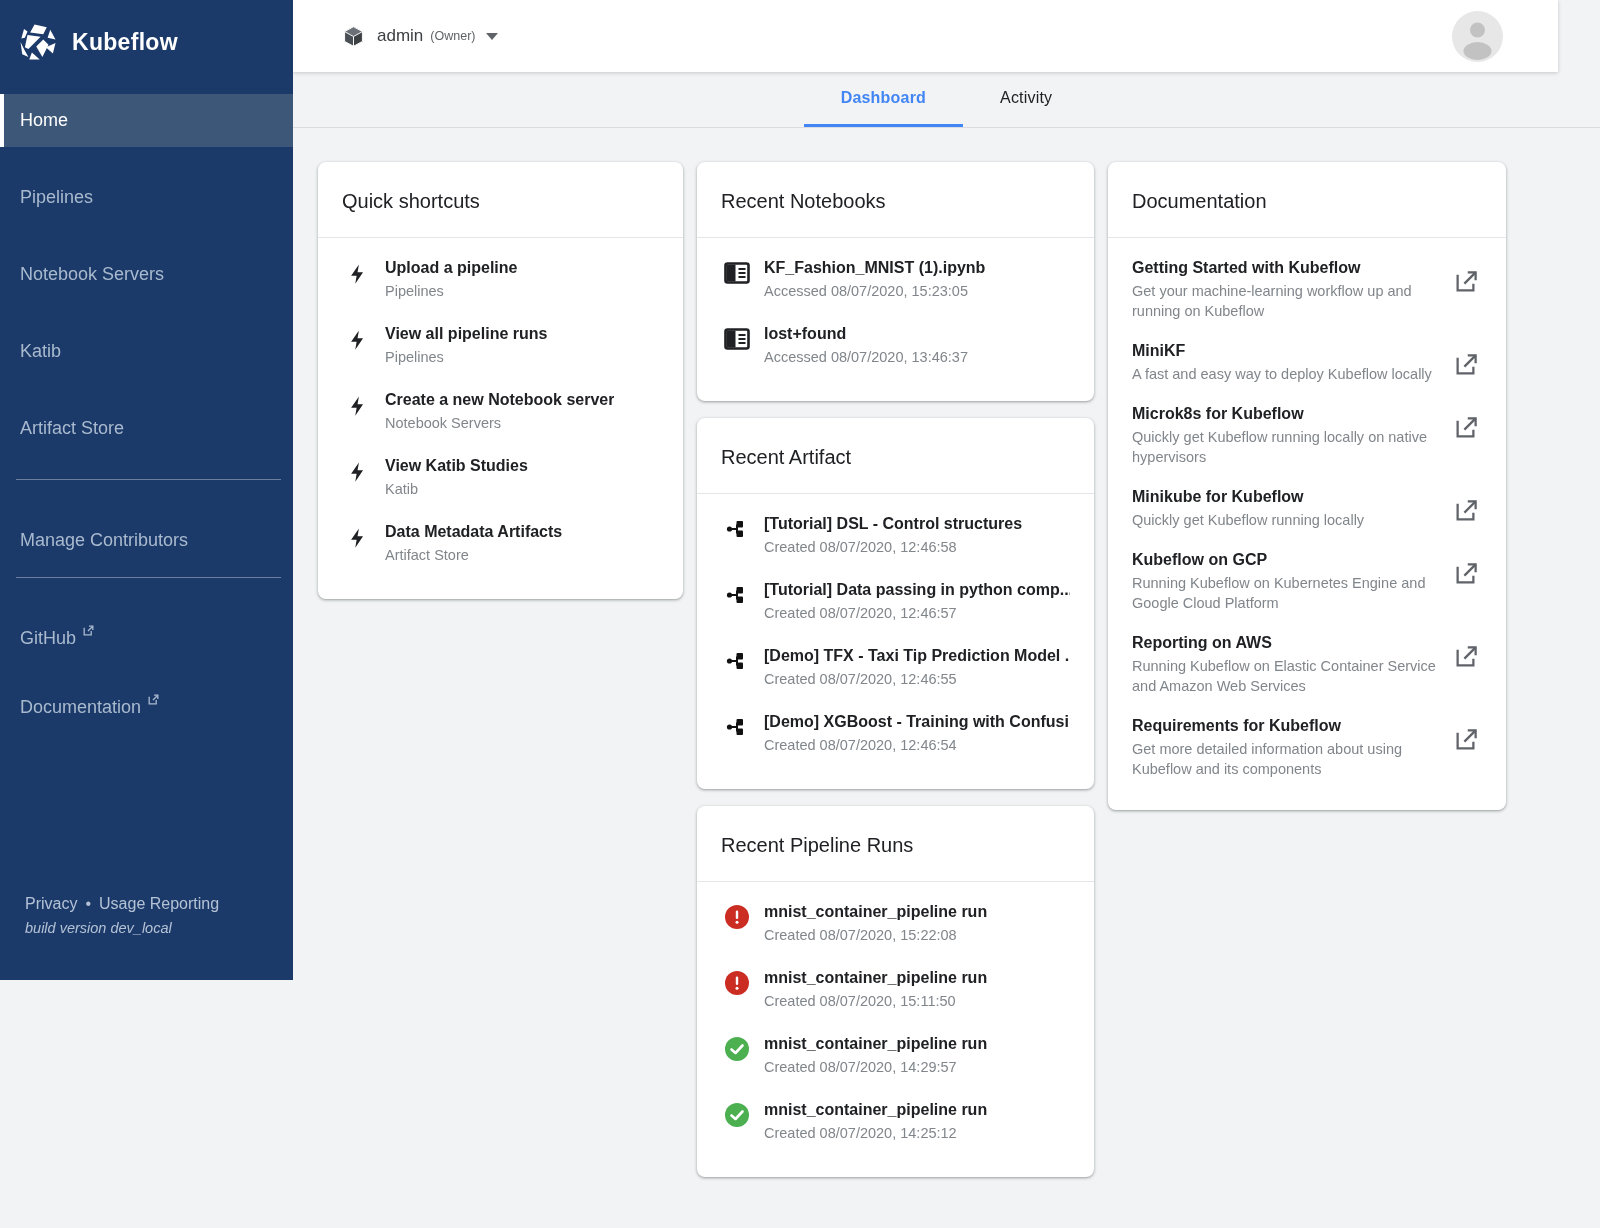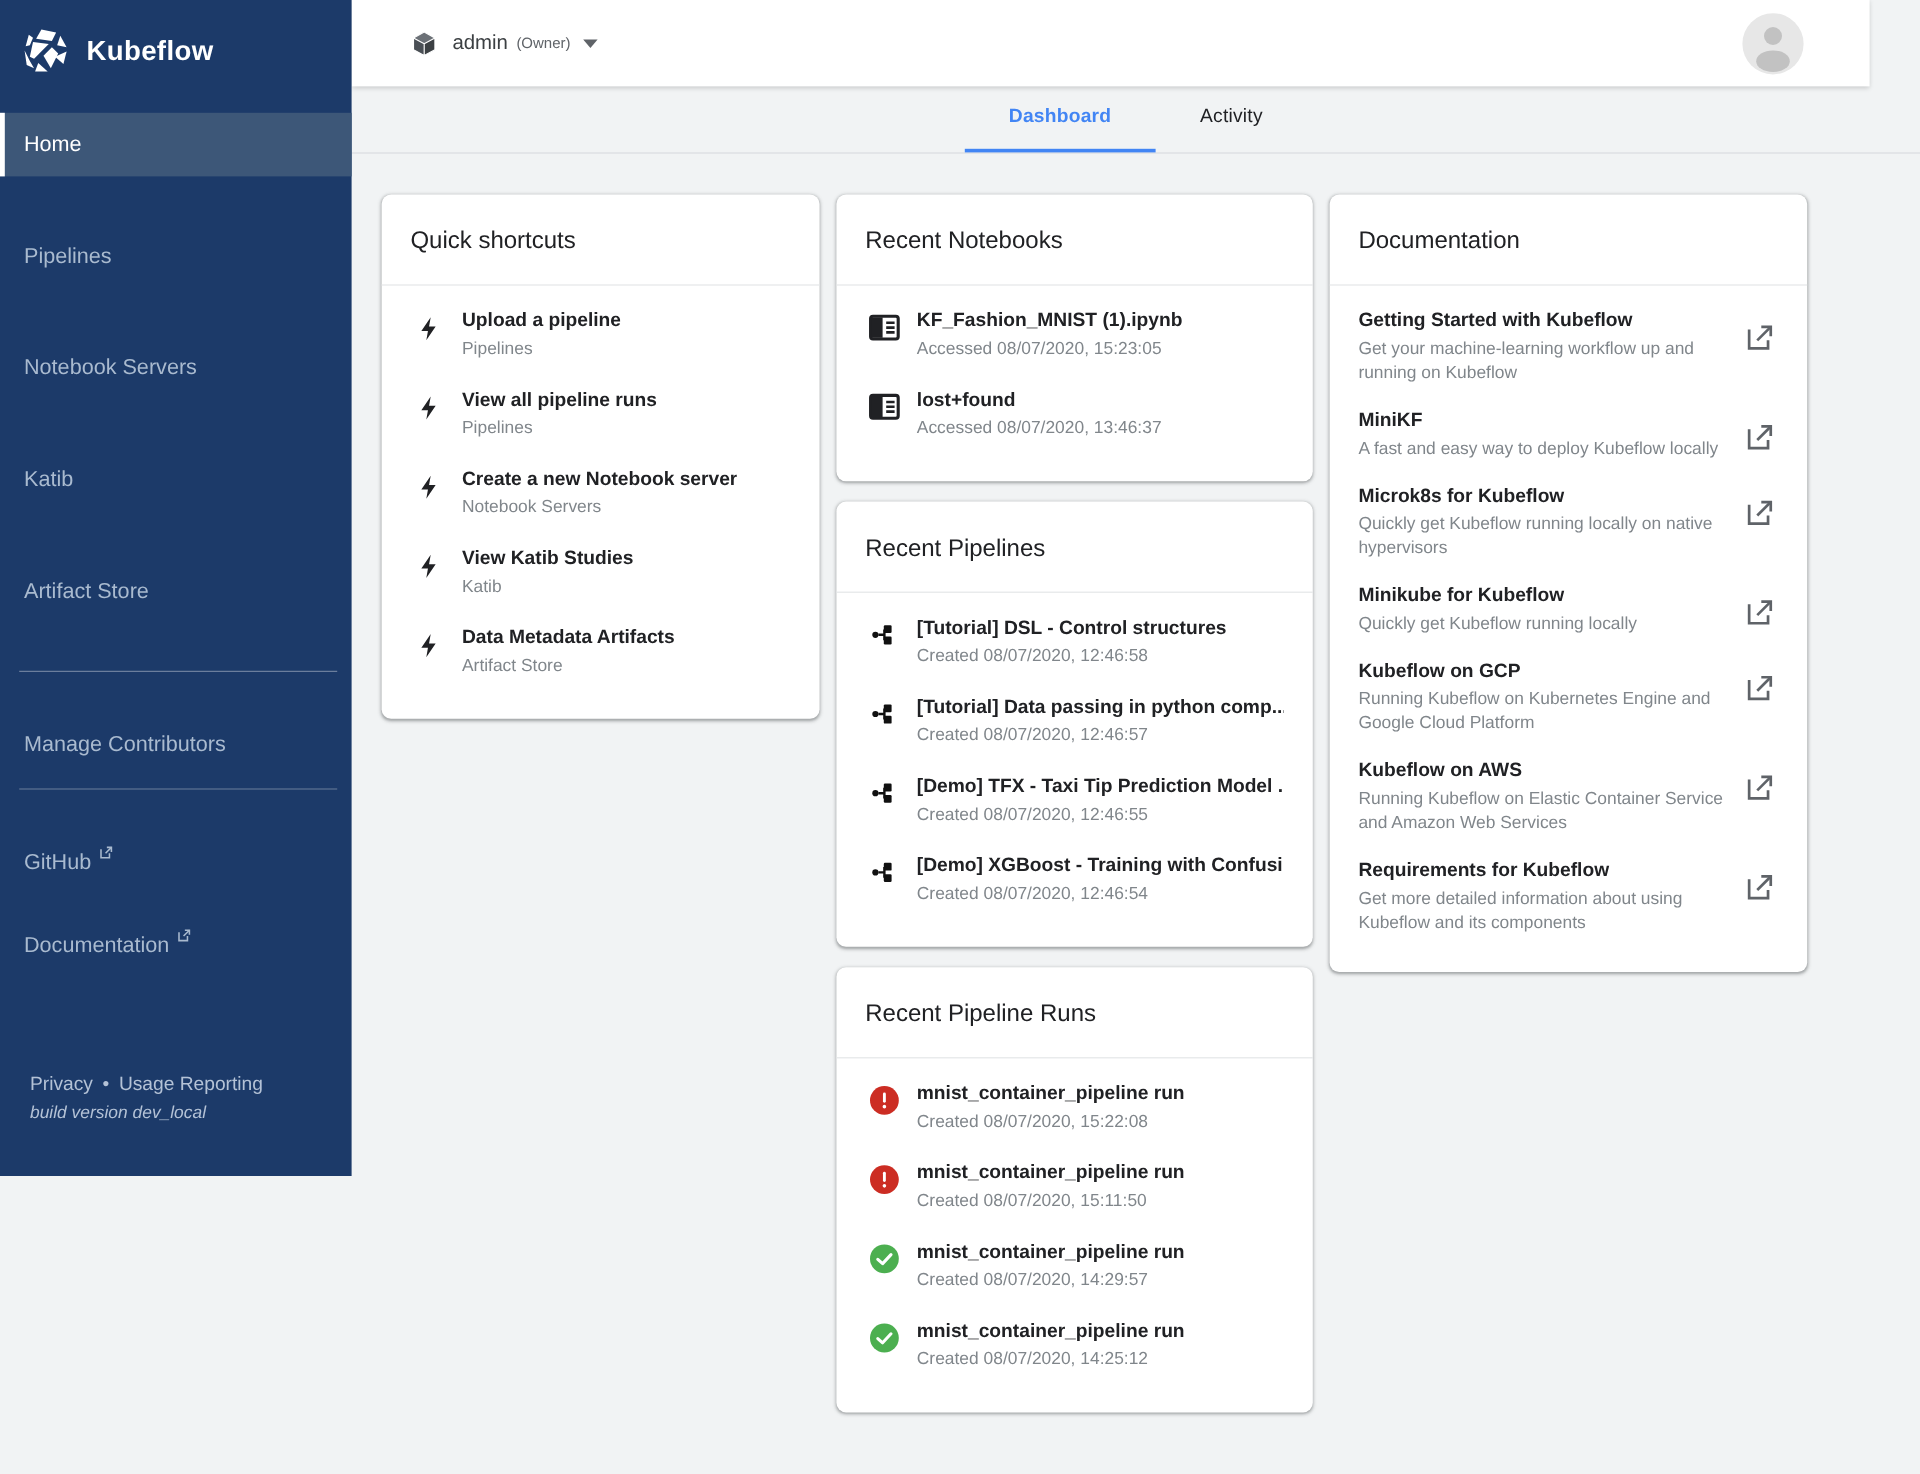--- a/index.html
+++ b/index.html
@@ -3,21 +3,21 @@
 <meta charset="utf-8">
 <style>
   * { margin:0; padding:0; box-sizing:border-box; }
   html,body { width:1600px; height:1228px; overflow:hidden; font-family:"Liberation Sans","DejaVu Sans",sans-serif; background:#f1f3f4; }
 
   
   .sidebar { position:absolute; left:0; top:0; width:293px; height:980px; background:#1c3a69; color:#a9bacf; z-index:5; }
   .logo-row { display:flex; align-items:center; height:84px; padding-left:17px; }
   .logo-mark { width:42px; height:42px; flex:0 0 42px; }
   .logo-text { color:#ffffff; font-size:23px; font-weight:700; margin-left:13px; letter-spacing:.3px; }
-  .nav-item { height:53px; line-height:53px; padding-left:20px; font-size:18px; color:#a9bacf; cursor:pointer; margin-bottom:40px; }
+  .nav-item { height:53px; line-height:53px; padding-left:20px; font-size:18px; color:#a9bacf; cursor:pointer; margin-bottom:24px; }
   .nav-item.active { background:#3d5778; color:#ffffff; border-left:4px solid #ffffff; padding-left:16px; margin-top:10px; }
   .side-divider { border:none; border-top:1px solid rgba(255,255,255,.35); margin:10px 12px 34px 16px; }
   .ext-glyph { display:inline-block; margin-left:6px; vertical-align:super; line-height:0; }
   .side-footer { position:absolute; left:25px; bottom:44px; }
   .footer-links { font-size:16px; color:#b4c2d6; }
   .footer-links a { color:#b4c2d6; text-decoration:none; cursor:pointer; }
   .footer-bullet { margin:0 8px; color:#b4c2d6; }
   .build-version { font-size:14.5px; font-style:italic; color:#b4c2d6; margin-top:7px; }
 
   
@@ -232,21 +232,21 @@
             </span>
           <span>
               <div class="li-title">lost+found</div>
               <div class="li-sub">Accessed 08/07/2020, 13:46:37</div>
             </span>
         </div>
       </div>
     </div>
 
     <div class="card">
-      <div class="card-header"><span class="card-title">Recent Pipelines</span></div>
+      <div class="card-header"><span class="card-title">Recent Artifact</span></div>
       <div class="card-body">
         <div class="li-row">
           <span class="li-icon">
               <svg width="24" height="24" viewBox="0 0 24 24">
                 <circle cx="4.5" cy="12" r="2.6" fill="#111"></circle>
                 <path d="M7 12 H12 M12 7.5 V16.5" stroke="#111" stroke-width="2"></path>
                 <rect x="11.5" y="4" width="6.5" height="6.5" rx="1" fill="#111"></rect>
                 <rect x="11.5" y="13.5" width="6.5" height="6.5" rx="1" fill="#111"></rect>
               </svg>
             </span>
@@ -407,21 +407,21 @@
               <div class="doc-desc">Running Kubeflow on Kubernetes Engine and Google Cloud Platform</div>
             </span>
           <span class="doc-link-icon"><svg width="27" height="27" viewBox="0 0 24 24" fill="none" stroke="#5f6368" stroke-width="2">
                 <path d="M5 5 v14 h14 v-6"></path>
                 <path d="M14 3 h7 v7"></path>
                 <path d="M11 13 L21 3"></path>
               </svg></span>
         </div>
         <div class="doc-row">
           <span class="doc-text">
-              <div class="doc-title">Kubeflow on AWS</div>
+              <div class="doc-title">Reporting on AWS</div>
               <div class="doc-desc">Running Kubeflow on Elastic Container Service and Amazon Web Services</div>
             </span>
           <span class="doc-link-icon"><svg width="27" height="27" viewBox="0 0 24 24" fill="none" stroke="#5f6368" stroke-width="2">
                 <path d="M5 5 v14 h14 v-6"></path>
                 <path d="M14 3 h7 v7"></path>
                 <path d="M11 13 L21 3"></path>
               </svg></span>
         </div>
         <div class="doc-row">
           <span class="doc-text">

